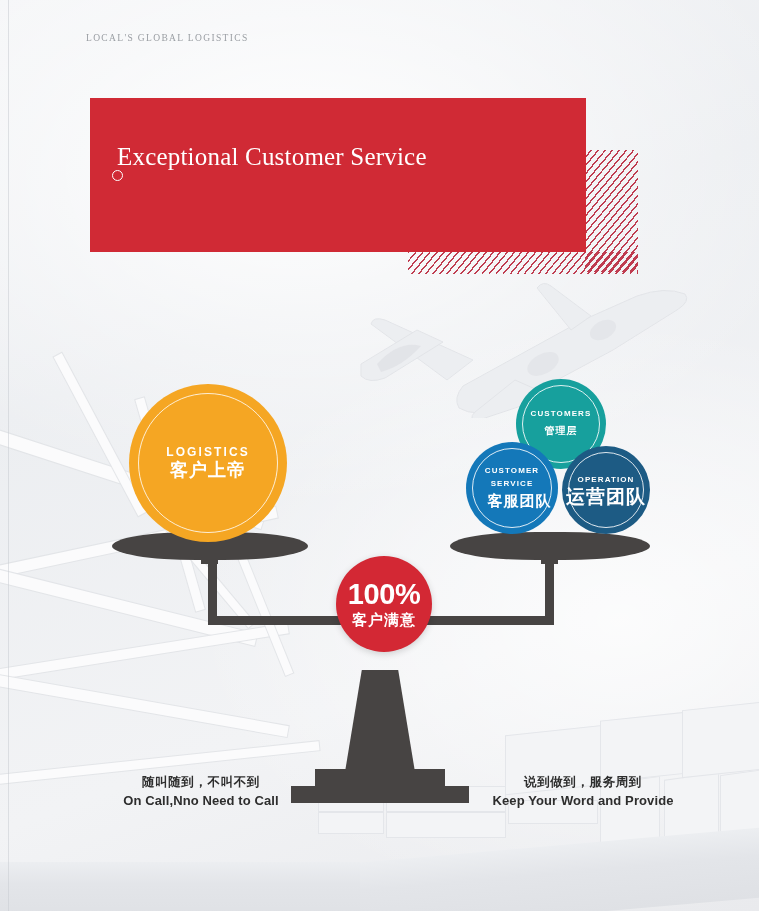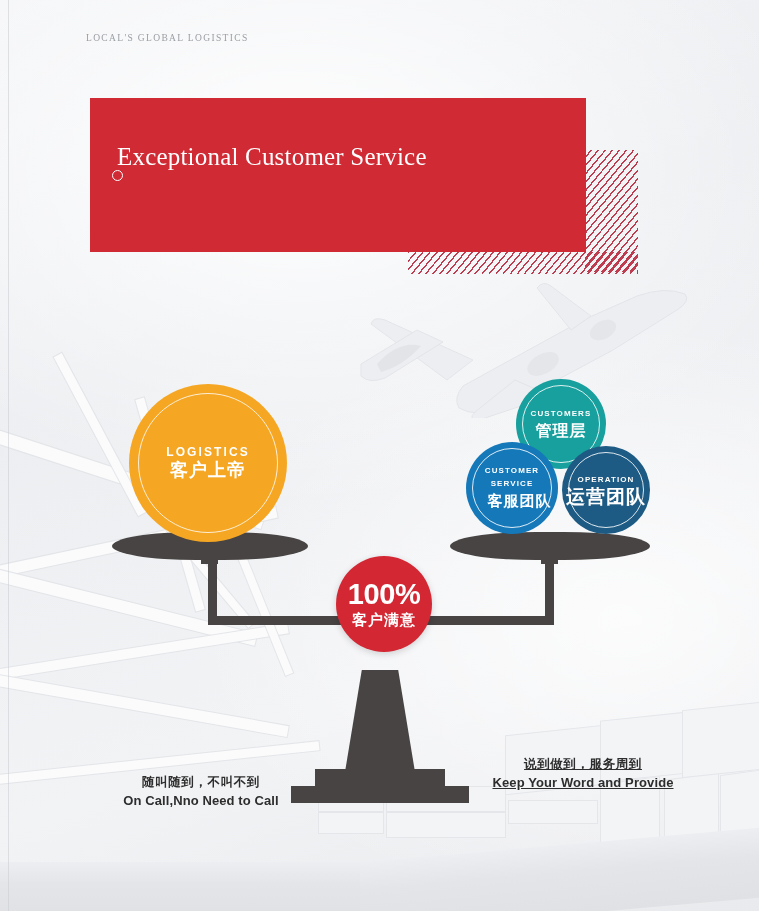--- a/index.html
+++ b/index.html
@@ -222,21 +222,21 @@
   #bubble-customers .lbl-cn { font-size: 18px; }
 
   
   #bubble-management {
     left: 516px; top: 379px;
     width: 90px; height: 90px;
     background: #17a09d;
     z-index: 5;
   }
   #bubble-management .lbl-en { font-size: 8px; letter-spacing: 1.1px; }
-  #bubble-management .lbl-cn { font-size: 16px; }
+  #bubble-management .lbl-cn { font-size: 10px; }
 
   
   #bubble-cs {
     left: 466px; top: 442px;
     width: 92px; height: 92px;
     background: #1478b9;
     z-index: 7;
   }
   #bubble-cs .lbl-en { font-size: 8px; letter-spacing: 1.1px; }
   #bubble-cs .lbl-cn { font-size: 15px; margin-left: 15px; }
@@ -281,21 +281,21 @@
     white-space: nowrap;
   }
   .caption .cap-en {
     font-size: 13px;
     font-weight: bold;
     letter-spacing: 0.1px;
     line-height: 18px;
     white-space: nowrap;
   }
   #caption-left  { left: 108px; top: 773px; width: 186px; }
-  #caption-right { left: 478px; top: 755px; width: 210px; text-decoration: underline; }
+  #caption-right { left: 478px; top: 773px; width: 210px; }
 </style>
 </head>
 <body>
 
 <div id="slide">
 
   <div class="bg-layer">
 
     <div>
       <div class="crane" style="left:-30px; top:470px; width:300px; height:13px; transform:rotate(18deg);"></div>

